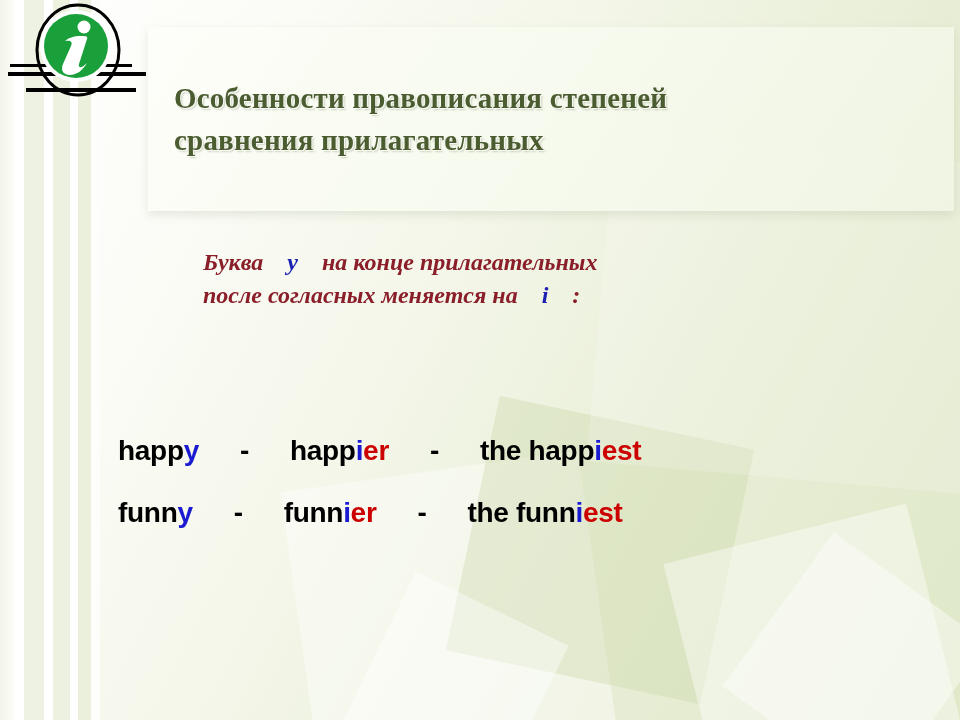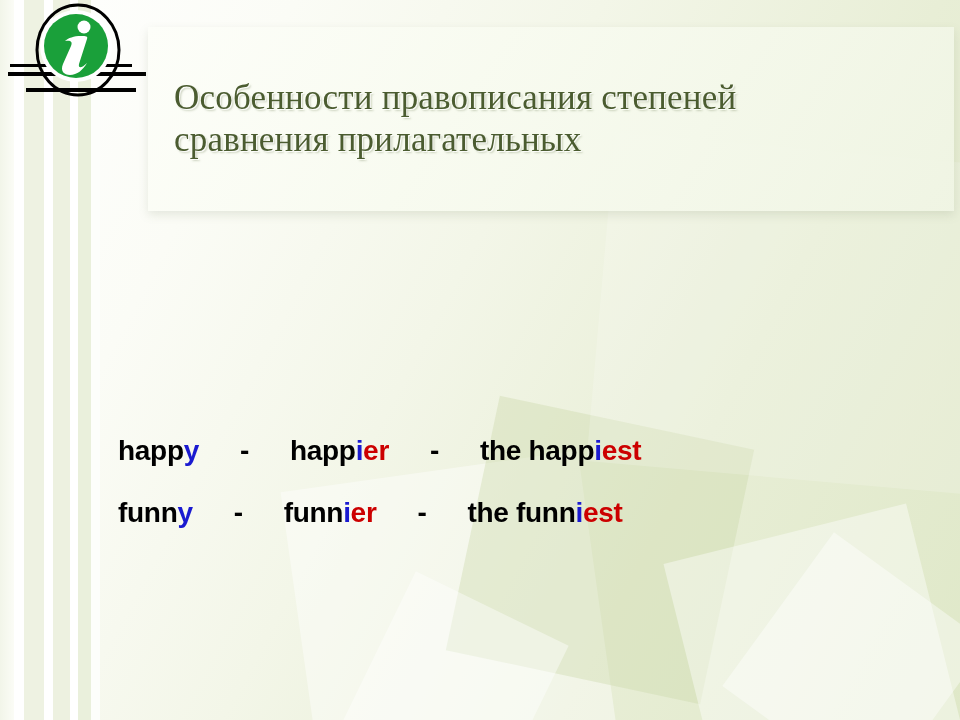--- a/index.html
+++ b/index.html
@@ -75,22 +75,22 @@
     box-shadow: 0 4px 9px rgba(120,130,100,0.17);
     box-sizing: border-box;
   }
 
   .title-text {
     position: absolute;
     left: 26px;
     top: 50px;
     width: 760px;
     font-family: "Liberation Serif", "DejaVu Serif", serif;
-    font-weight: normal;
-    font-size: 35px;
+    font-weight: bold;
+    font-size: 29px;
     line-height: 42px;
     color: #4b5c30;
     text-shadow: 1px 1px 0 rgba(255,255,255,0.85),
                  2px 2px 2px rgba(120,135,95,0.35);
     letter-spacing: 0.2px;
   }
 
   
   .rule {
     position: absolute;
@@ -175,20 +175,36 @@
     </svg>
   </div>
 
   <div class="title-panel">
     <div class="title-text">
       <div>Особенности правописания степеней</div>
       <div>сравнения прилагательных</div>
     </div>
   </div>
 
+  <div class="rule">
+    <div>
+      <span>Буква</span>
+      <span class="sp-s"></span>
+      <span class="hl">y</span>
+      <span class="sp-s"></span>
+      <span>на конце прилагательных</span>
+    </div>
+    <div>
+      <span>после согласных  меняется на</span>
+      <span class="sp-s"></span>
+      <span class="hl">i</span>
+      <span class="sp-s"></span>
+      <span>:</span>
+    </div>
+  </div>
 
   <div class="words">
 
     <div class="word-row">
       <span><span>happ</span><span class="blue">y</span></span>
       <span class="sp-l"></span>
       <span class="dash">-</span>
       <span class="sp-l"></span>
       <span><span>happ</span><span class="blue">i</span><span class="red">er</span></span>
       <span class="sp-l"></span>

